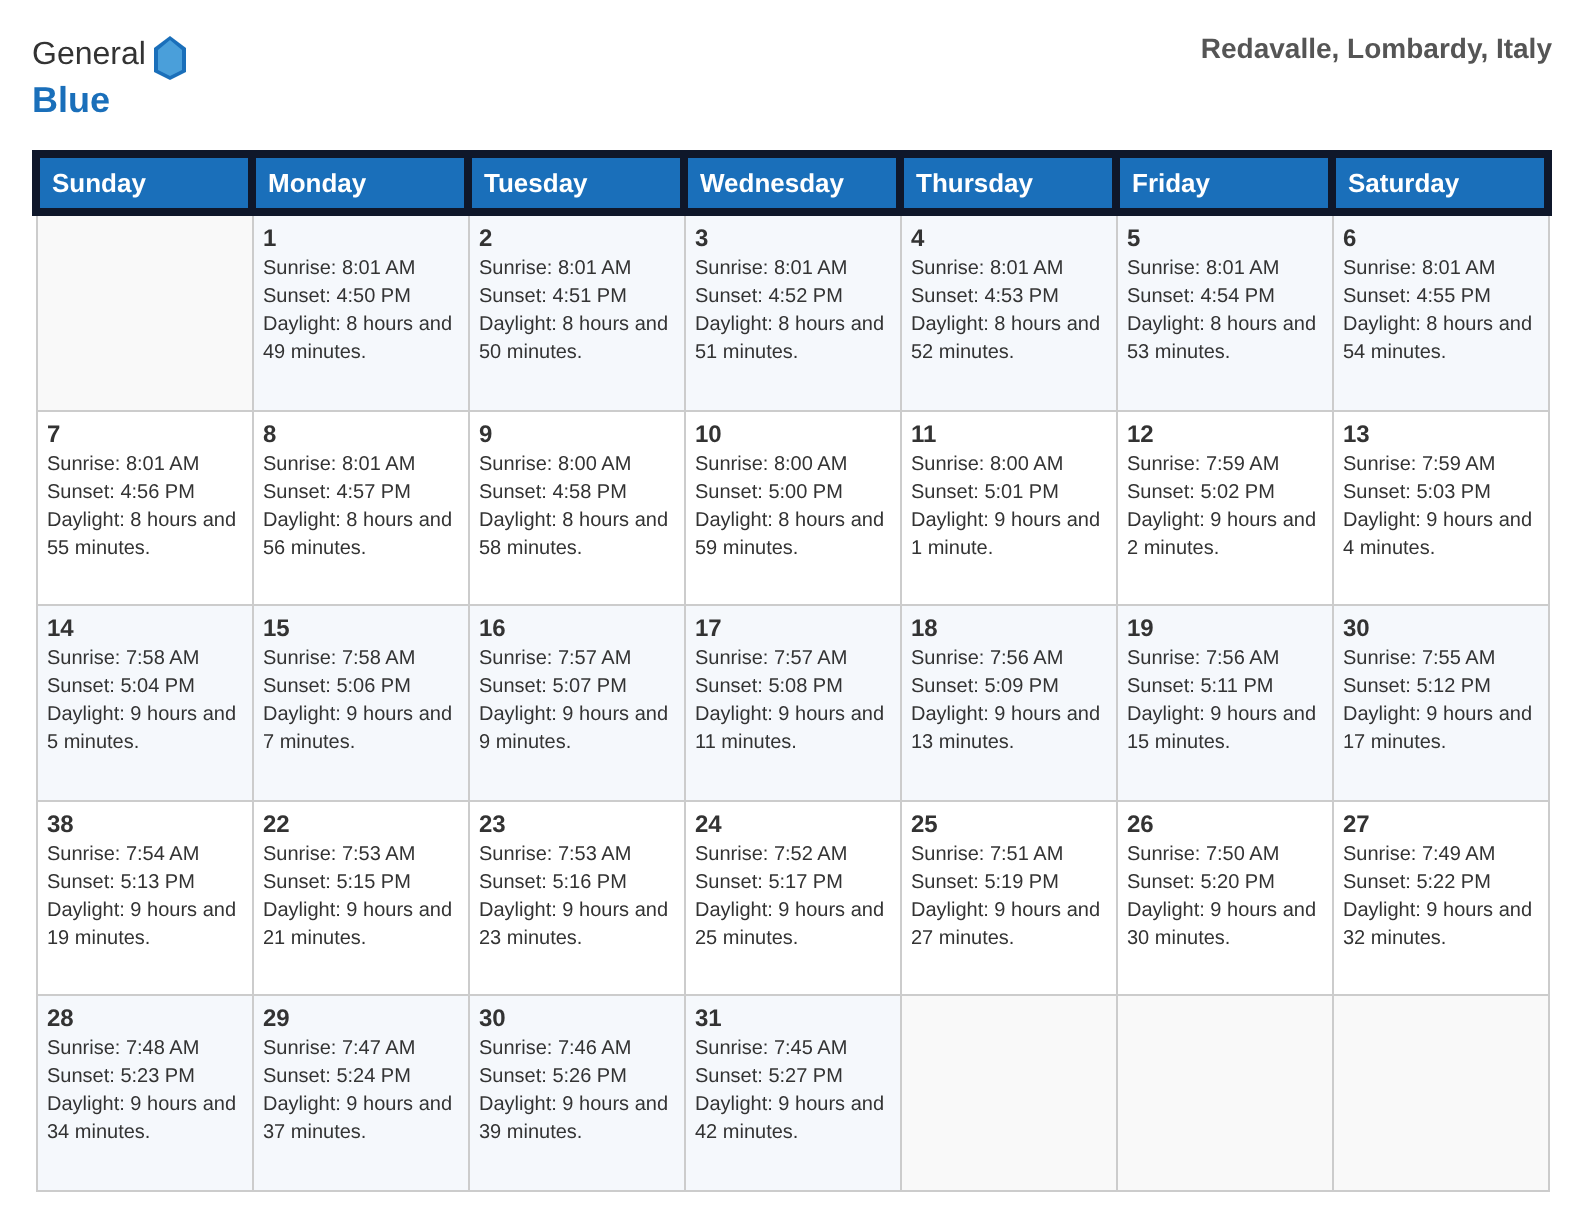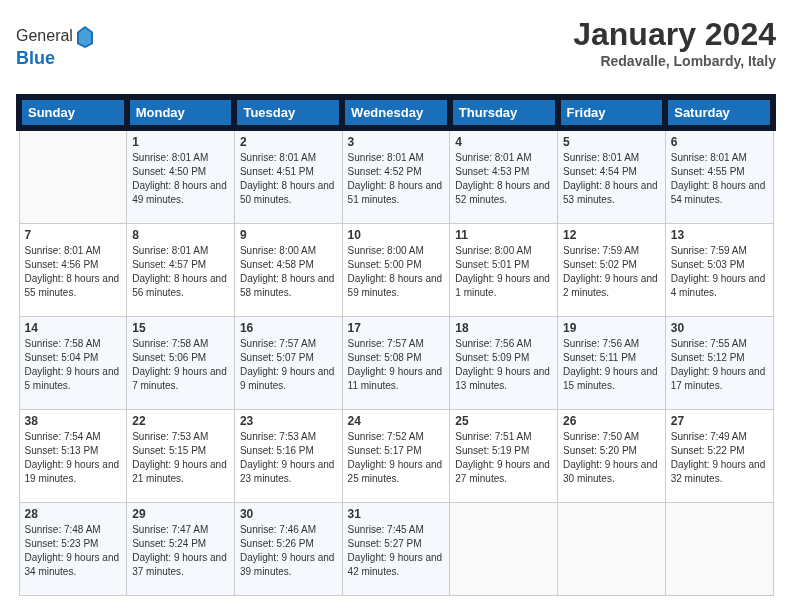--- a/index.html
+++ b/index.html
@@ -13,22 +13,22 @@
     .page {
       width: 792px;
       height: 612px;
       padding: 16px;
       display: flex;
       flex-direction: column;
     }
     .header {
       display: flex;
       justify-content: space-between;
-      align-items: flex-end;
-      margin-bottom: 25px;
+      align-items: flex-start;
+      margin-bottom: 14px;
     }
     .logo {
       display: flex;
       align-items: center;
     }
     .logo-general { color: #333; }
     .logo-blue { color: #1a6fba; }
     .logo-icon {
       width: 20px;
       height: 24px;
@@ -53,21 +53,21 @@
       border-collapse: collapse;
       width: 100%;
       table-layout: fixed;
     }
     .calendar th {
       background-color: #1a6fba;
       color: white;
       text-align: left;
       padding: 5px 6px;
       font-size: 13px;
-      border: 6px solid #0f172a;
+      border: 4px solid #0f172a;
     }
     .calendar td {
       vertical-align: top;
       border: 1px solid #ccc;
       padding: 4px 5px;
       font-size: 9.5px;
       color: #333;
       height: 80px;
     }
     .calendar td.empty {
@@ -99,21 +99,20 @@
           <span class="logo-general">General</span>
           <svg class="logo-icon" viewBox="0 0 20 24" fill="none">
             <path d="M10 2 L18 8 L18 20 L10 24 L2 20 L2 8 Z" fill="#1a6fba"></path>
             <path d="M10 4 L16 9 L16 19 L10 22 L4 19 L4 9 Z" fill="#4a9fda"></path>
           </svg>
         </div>
         <span class="logo-blue" style="color:#1a6fba;font-size:18px;font-weight:bold;">Blue</span>
       </div>
     </div>
     <div class="title-block">
-      <h1>January 2024</h1>
       <h2>Redavalle, Lombardy, Italy</h2>
     </div>
   </div>
 
   <table class="calendar">
     <thead>
       <tr>
         <th>Sunday</th>
         <th>Monday</th>
         <th>Tuesday</th>

